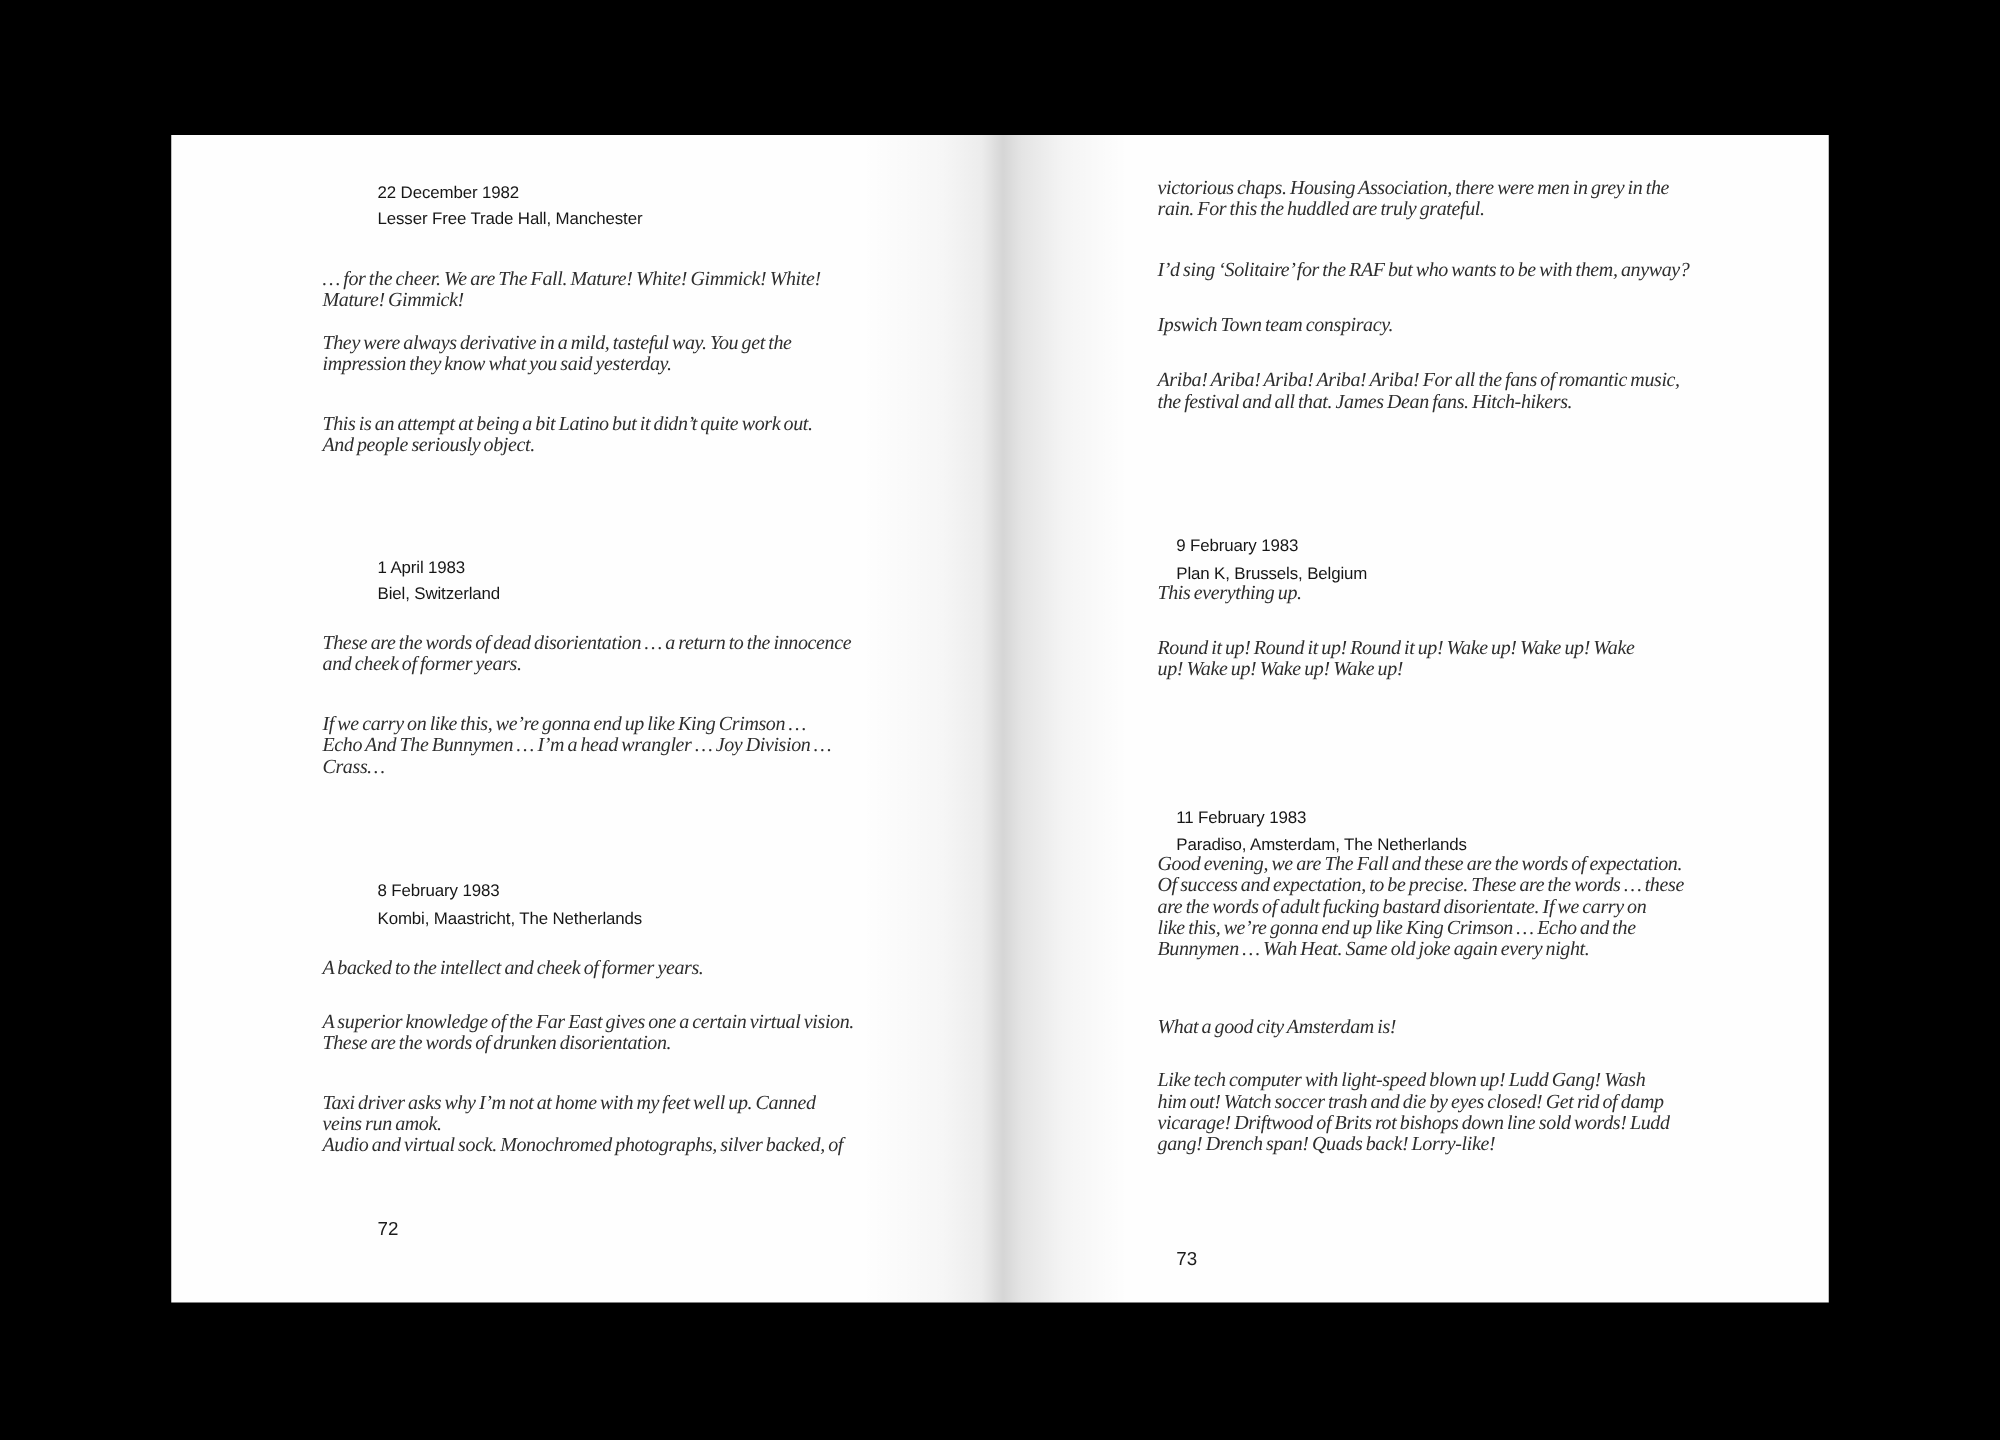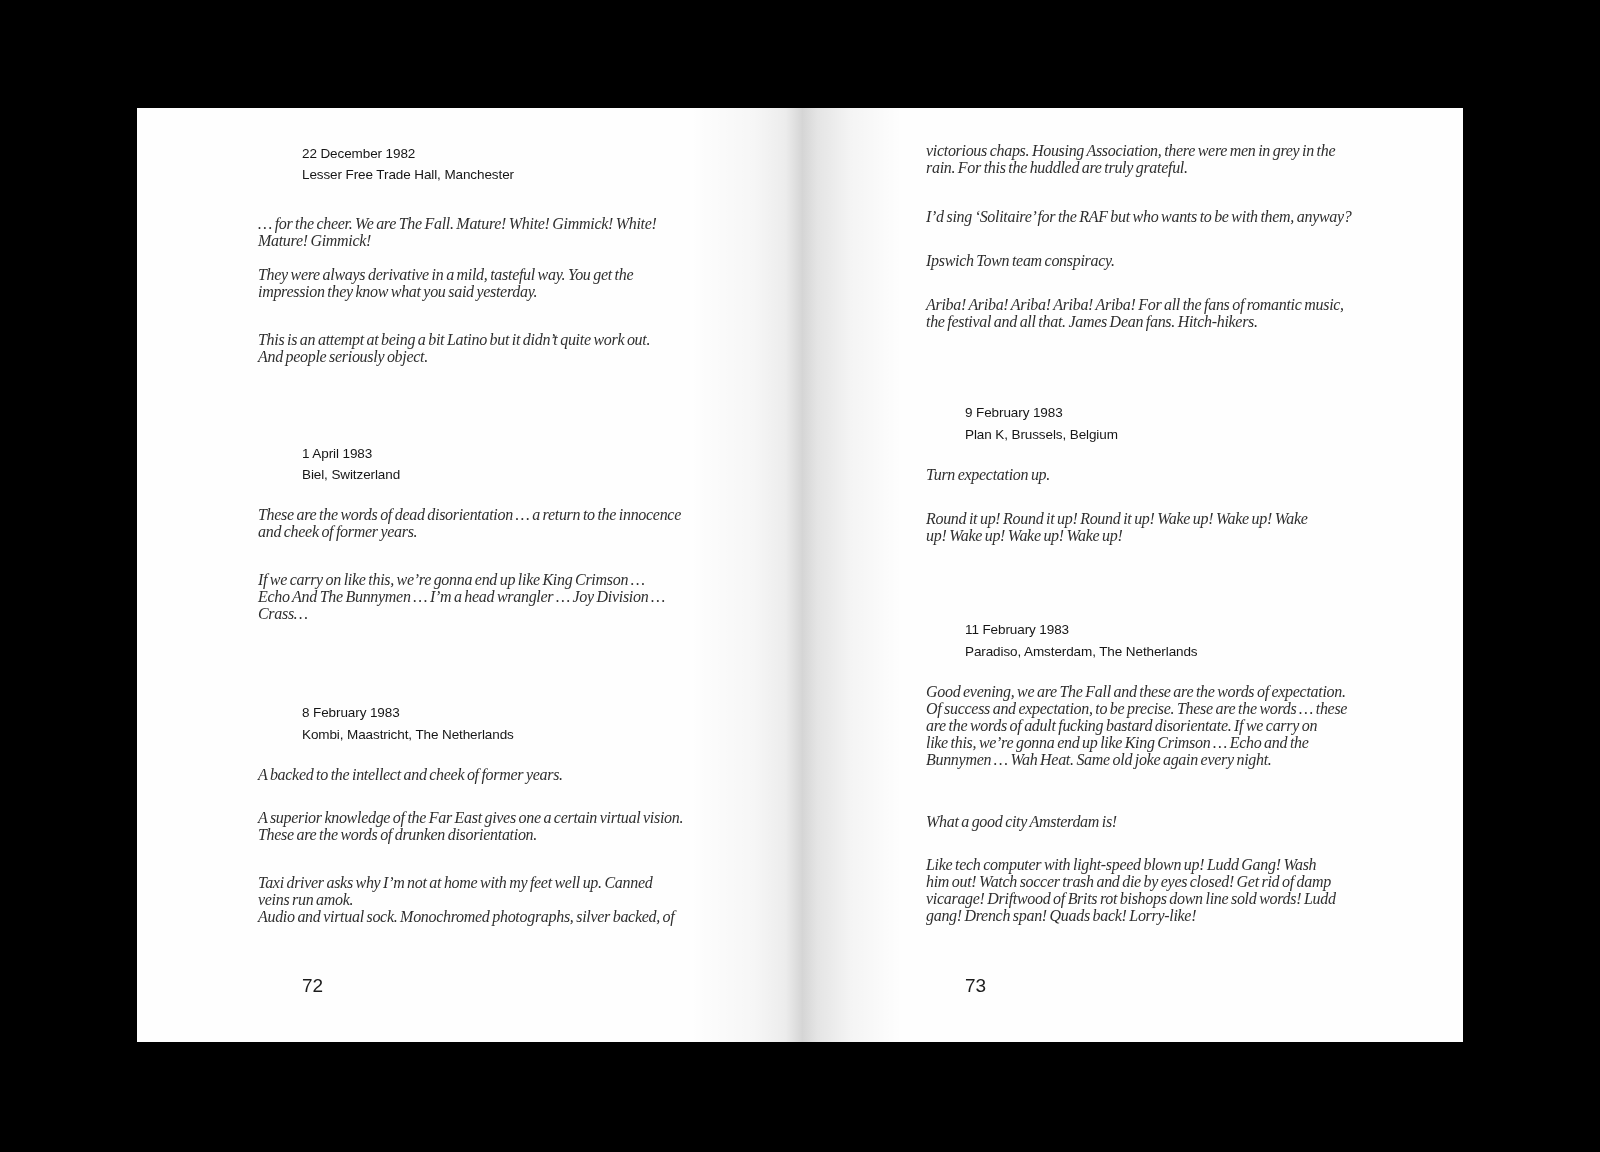--- a/index.html
+++ b/index.html
@@ -56,28 +56,28 @@
     font-family: "Liberation Serif", serif;
     font-style: italic;
     font-size: 16px;
     line-height: 17px;
     color: #2e2e2e;
     letter-spacing: -0.3px;
     word-spacing: -1px;
   }
   .pagenum {
     font-family: "Liberation Sans", sans-serif;
-    font-size: 19px;
+    font-size: 15px;
     color: #1c1c1c;
   }
   
   .lx-body { left: 121px; }
   .lx-meta { left: 165px; }
   .rx-body { left: 789px; }
-  .rx-meta { left: 828px; }
+  .rx-meta { left: 804px; margin-top: 24px; }
 </style>
 </head>
 <body>
 
 <div class="stage">
   <div class="book">
 
     <div>
       <div class="blk meta lx-meta" style="top:35px">22 December 1982</div>
       <div class="blk meta lx-meta" style="top:56px">Lesser Free Trade Hall, Manchester</div>
@@ -111,21 +111,21 @@
     <div>
       <div class="blk body rx-body" style="top:34px">victorious chaps. Housing Association, there were men in grey in the
 rain. For this the huddled are truly grateful.</div>
       <div class="blk body rx-body" style="top:100px">I’d sing ‘Solitaire’ for the RAF but who wants to be with them, anyway?</div>
       <div class="blk body rx-body" style="top:144px">Ipswich Town team conspiracy.</div>
       <div class="blk body rx-body" style="top:188px">Ariba! Ariba! Ariba! Ariba! Ariba! For all the fans of romantic music,
 the festival and all that. James Dean fans. Hitch-hikers.</div>
 
       <div class="blk meta rx-meta" style="top:294px">9 February 1983</div>
       <div class="blk meta rx-meta" style="top:316px">Plan K, Brussels, Belgium</div>
-      <div class="blk body rx-body" style="top:358px">Turn expectation up.</div>
+      <div class="blk body rx-body" style="top:358px">This everything up.</div>
       <div class="blk body rx-body" style="top:402px">Round it up! Round it up! Round it up! Wake up! Wake up! Wake
 up! Wake up! Wake up! Wake up!</div>
 
       <div class="blk meta rx-meta" style="top:511px">11 February 1983</div>
       <div class="blk meta rx-meta" style="top:533px">Paradiso, Amsterdam, The Netherlands</div>
       <div class="blk body rx-body" style="top:575px">Good evening, we are The Fall and these are the words of expectation.
 Of success and expectation, to be precise. These are the words … these
 are the words of adult fucking bastard disorientate. If we carry on
 like this, we’re gonna end up like King Crimson … Echo and the
 Bunnymen … Wah Heat. Same old joke again every night.</div>

